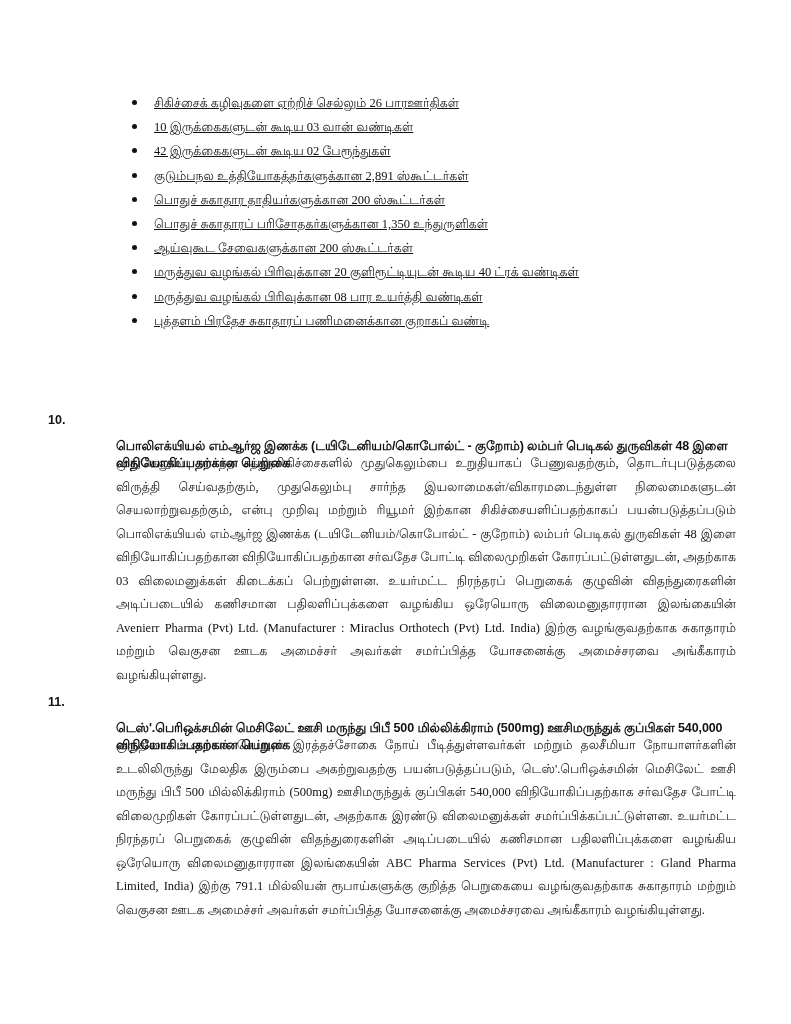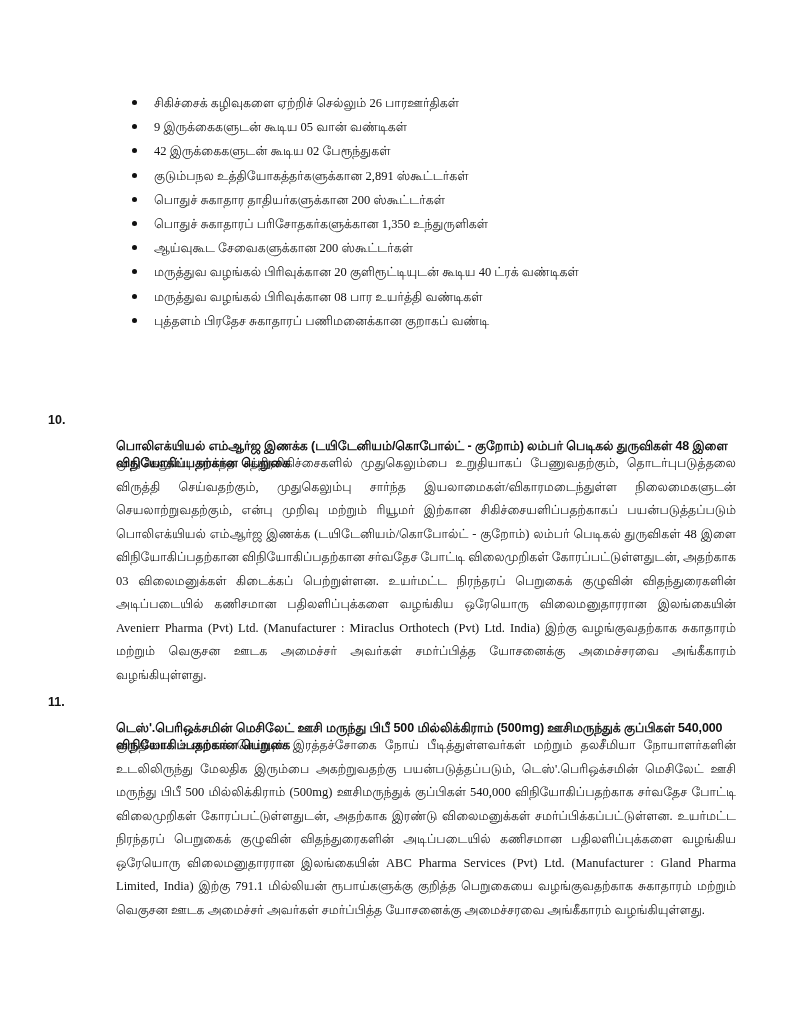--- a/index.html
+++ b/index.html
@@ -23,20 +23,21 @@
       height: 1024px;
     }
     .bullet-list {
       position: absolute;
       left: 128px;
       top: 93px;
       width: 560px;
       margin: 0;
       padding: 0;
       list-style: none;
+      text-decoration: underline;
     }
     .bullet-item {
       position: relative;
       height: 24.2px;
       line-height: 20px;
       font-size: 12.5px;
       white-space: nowrap;
       padding-left: 26px;
     }
     .bullet-dot {
@@ -91,21 +92,21 @@
     #section-11 { top: 694px; }
     #section-11 .section-body { top: 40px; }
   </style>
 </head>
 <body>
 
 <div class="page">
 
   <ul class="bullet-list">
     <li class="bullet-item"><span class="bullet-dot"></span><span>சிகிச்சைக் கழிவுகளை ஏற்றிச் செல்லும் 26 பாரஊர்திகள்</span></li>
-    <li class="bullet-item"><span class="bullet-dot"></span><span>9 இருக்கைகளுடன் கூடிய 05 வான் வண்டிகள்</span></li>
+    <li class="bullet-item"><span class="bullet-dot"></span><span>10 இருக்கைகளுடன் கூடிய 03 வான் வண்டிகள்</span></li>
     <li class="bullet-item"><span class="bullet-dot"></span><span>42 இருக்கைகளுடன் கூடிய 02 பேரூந்துகள்</span></li>
     <li class="bullet-item"><span class="bullet-dot"></span><span>குடும்பநல உத்தியோகத்தர்களுக்கான 2,891 ஸ்கூட்டர்கள்</span></li>
     <li class="bullet-item"><span class="bullet-dot"></span><span>பொதுச் சுகாதார தாதியர்களுக்கான 200 ஸ்கூட்டர்கள்</span></li>
     <li class="bullet-item"><span class="bullet-dot"></span><span>பொதுச் சுகாதாரப் பரிசோதகர்களுக்கான 1,350 உந்துருளிகள்</span></li>
     <li class="bullet-item"><span class="bullet-dot"></span><span>ஆய்வுகூட சேவைகளுக்கான 200 ஸ்கூட்டர்கள்</span></li>
     <li class="bullet-item"><span class="bullet-dot"></span><span>மருத்துவ வழங்கல் பிரிவுக்கான 20 குளிரூட்டியுடன் கூடிய 40 ட்ரக் வண்டிகள்</span></li>
     <li class="bullet-item"><span class="bullet-dot"></span><span>மருத்துவ வழங்கல் பிரிவுக்கான 08 பார உயர்த்தி வண்டிகள்</span></li>
     <li class="bullet-item"><span class="bullet-dot"></span><span>புத்தளம் பிரதேச சுகாதாரப் பணிமனைக்கான குறாகப் வண்டி</span></li>
   </ul>
 

